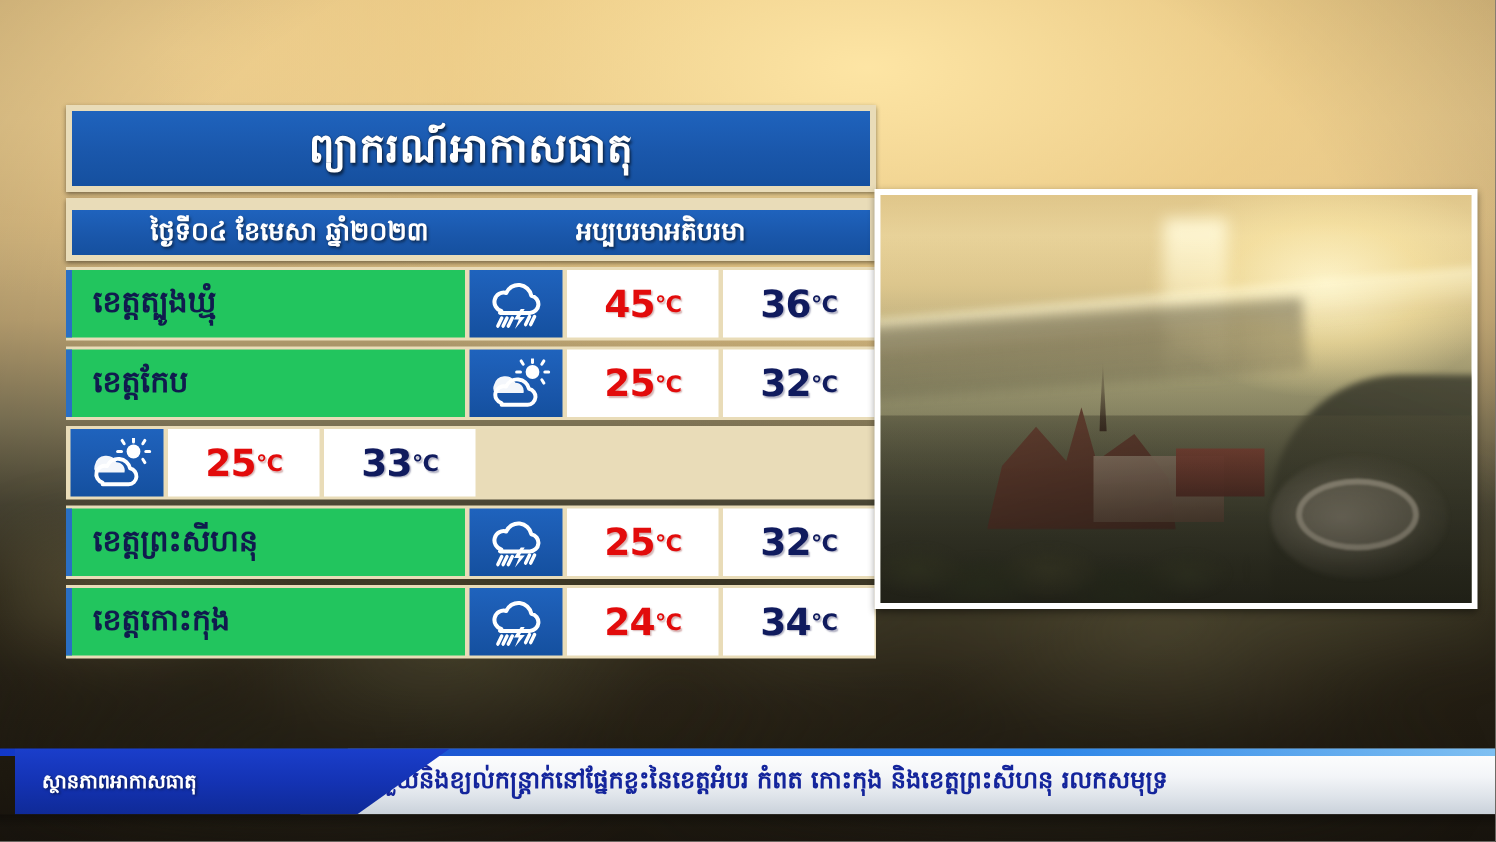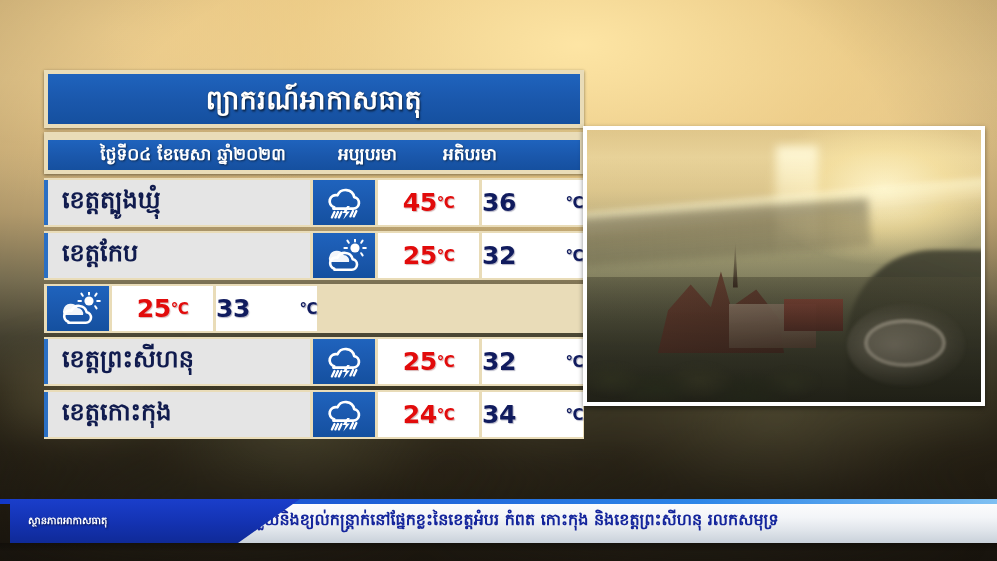--- a/index.html
+++ b/index.html
@@ -86,62 +86,62 @@
     margin-top: 4px;
     background: linear-gradient(180deg, #1f63bd 0%, #1a57ab 55%, #15509f 100%);
     height: 30px;
     display: flex; align-items: center;
     color: #ffffff;
     font-size: 17px;
     font-weight: bold;
     text-shadow: 1px 1px 2px rgba(0,0,0,0.5);
   }
   .subhead .cell-date  { flex: 0 0 290px; text-align: center; }
-  .subhead .cell-min   { flex: 0 0 105px; text-align: left; }
+  .subhead .cell-min   { flex: 0 0 105px; text-align: right; }
   .subhead .cell-max   { flex: 0 0 105px; }
 
   .rows { margin-top: 4px; }
 
   .wrow {
     display: flex;
     align-items: stretch;
     height: 45px;
     margin-bottom: 4px;
     background: #e9dcb8;
     padding: 2px 0;
   }
   .wrow:last-child { margin-bottom: 0; }
 
   .c-name {
     flex: 0 0 248px;
-    background: #e5e5e5;
+    background: #22c55e;
     border-left: 4px solid #2a6fc4;
     display: flex; align-items: center;
     padding-left: 14px;
     color: #101b4e;
-    font-size: 24px;
+    font-size: 20px;
     font-weight: bold;
   }
   .c-icon {
     flex: 0 0 62px;
     margin-left: 3px;
     background: linear-gradient(180deg, #1f63bd 0%, #1a57ab 60%, #14509f 100%);
     display: flex; align-items: center; justify-content: center;
   }
   .c-min, .c-max {
     flex: 0 0 101px;
     margin-left: 3px;
     background: #ffffff;
     display: flex; align-items: center; justify-content: center;
     font-size: 25px;
     font-weight: bold;
     letter-spacing: -0.5px;
   }
   .c-min { color: #e20b0b; text-shadow: 1px 1px 1px rgba(120,0,0,0.30); }
-  .c-max { color: #101b5e; text-shadow: 1px 1px 1px rgba(0,0,60,0.30); justify-content: space-between; }
+  .c-max { color: #101b5e; text-shadow: 1px 1px 1px rgba(0,0,60,0.30); }
   .deg { font-size: 15px; vertical-align: super; }
 
   .wicon { width: 46px; height: 34px; display:block; }
 
   
   #photo-frame {
     position: absolute;
     left: 583px; top: 126px;
     width: 394px; height: 272px;
     background: #ffffff;
@@ -266,21 +266,21 @@
   .tk-label {
     position: absolute; left: 10px; top: 0;
     width: 290px; height: 44px;
     background: linear-gradient(180deg, #1a3ecb 0%, #1433b4 50%, #0f2a97 100%);
     clip-path: polygon(0 0, 290px 0, 228px 100%, 0 100%);
     display: flex; align-items: center;
     box-shadow: 0 1px 3px rgba(0,0,0,0.4);
   }
   .tk-label .khtext {
     color: #ffffff;
-    font-size: 10px;
+    font-size: 13px;
     font-weight: bold;
     margin-left: 18px;
     text-shadow: 1px 1px 2px rgba(0,0,0,0.55);
   }
   .tk-text {
     position: absolute; left: 216px; top: 0;
     right: 0; height: 44px;
     display: flex; align-items: center;
     color: #14259c;
     font-size: 16px;

